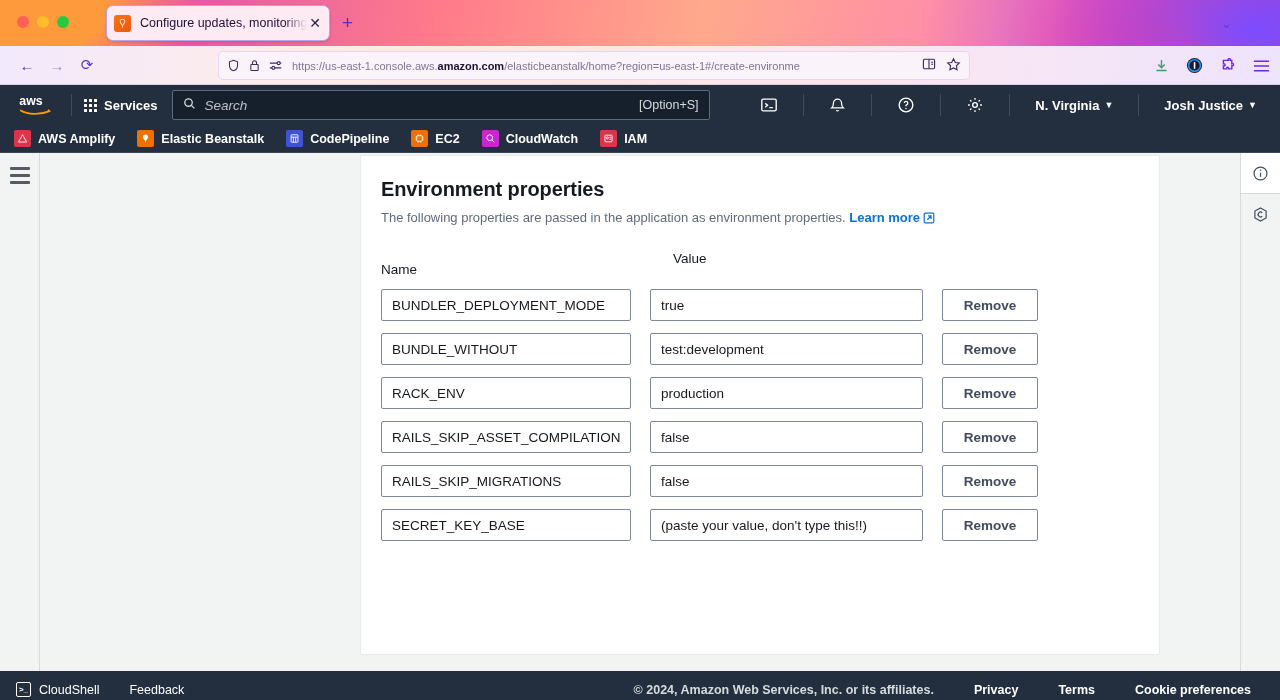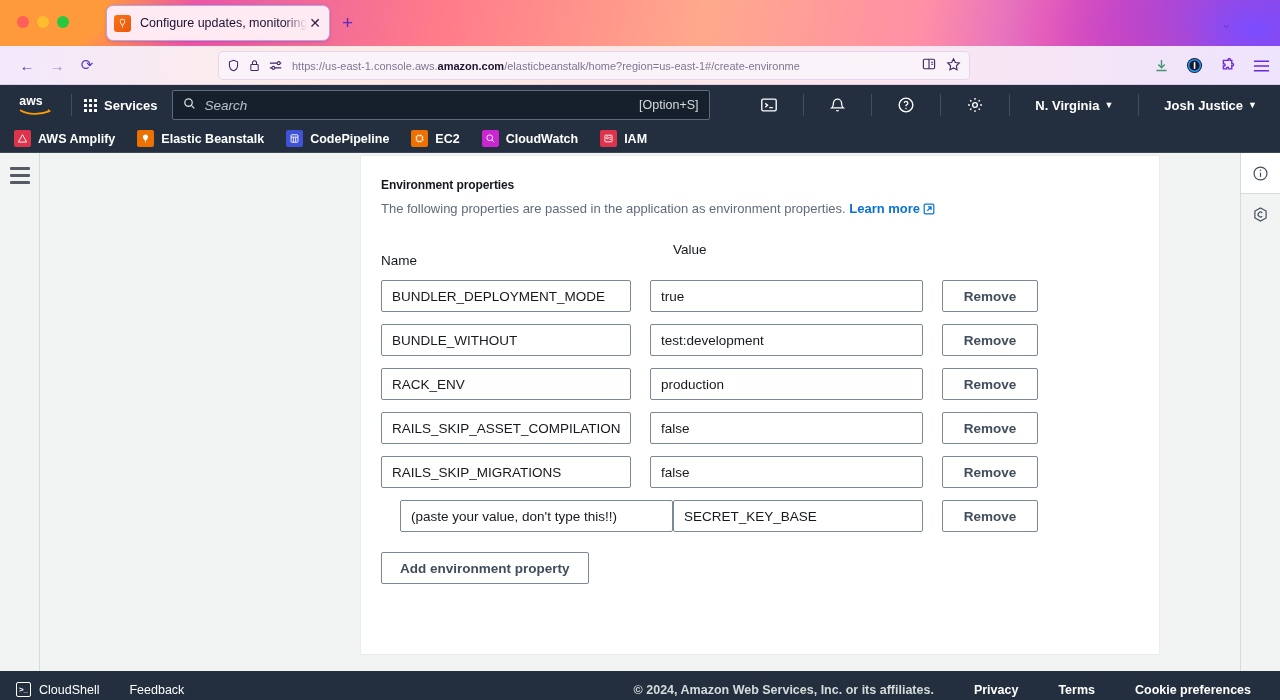--- a/index.html
+++ b/index.html
@@ -117,21 +117,21 @@
   .left-rail { width: 40px; background: #f2f3f3; border-right: 1px solid #d5dbdb; padding-top: 14px; }
   .burger { width: 20px; margin: 0 auto; display: flex; flex-direction: column; gap: 4px; cursor: pointer; }
   .burger i { height: 3px; background: #545b64; display: block; border-radius: 1px; }
 
   .content-area { flex: 1 1 auto; position: relative; overflow: hidden; }
   .card {
     position: absolute; left: 320px; top: 2px; width: 800px; min-height: 500px;
     background: #fff; border: 1px solid #e9ebed; border-radius: 2px;
     padding: 22px 24px 26px 20px;
   }
-  .card h2 { font-size: 12px; font-weight: 700; color: #16191f; letter-spacing: -.1px; }
+  .card h2 { font-size: 20px; font-weight: 700; color: #16191f; letter-spacing: -.1px; }
   .card .sub { margin-top: 9px; font-size: 13px; color: #5f6b7a; }
   .card .sub a { color: #0972d3; text-decoration: none; font-weight: 700; }
   .ext-ic { display: inline-block; vertical-align: -2px; margin-left: 3px; }
 
   .col-heads { display: flex; margin-top: 24px; }
   .col-heads .ch { font-size: 13.5px; color: #16191f; font-weight: 400; }
   .ch-name { width: 292px; margin-top: 11px; }
 
   .prop-row { display: flex; align-items: center; margin-top: 12px; }
   .inp {
@@ -451,26 +451,25 @@
         <div class="inp inp-name">RAILS_SKIP_ASSET_COMPILATION</div>
         <div class="inp inp-val">false</div>
         <div class="btn-remove">Remove</div>
       </div>
       <div class="prop-row">
         <div class="inp inp-name">RAILS_SKIP_MIGRATIONS</div>
         <div class="inp inp-val">false</div>
         <div class="btn-remove">Remove</div>
       </div>
       <div class="prop-row">
+        <div class="inp inp-name">SECRET_KEY_BASE</div>
         <div class="inp inp-val">(paste your value, don't type this!!)</div>
-        <div class="inp inp-name">SECRET_KEY_BASE</div>
         <div class="btn-remove">Remove</div>
       </div>
 
-      <div class="btn-add">Add environment property</div>
     </div>
 
     <div class="scrollbar">
       <div class="scroll-thumb"></div>
     </div>
   </div>
 
   <div class="right-rail">
     <div class="rr-btn">
       <svg width="17" height="17" viewBox="0 0 20 20" fill="none" stroke="#414d5c" stroke-width="1.4">

